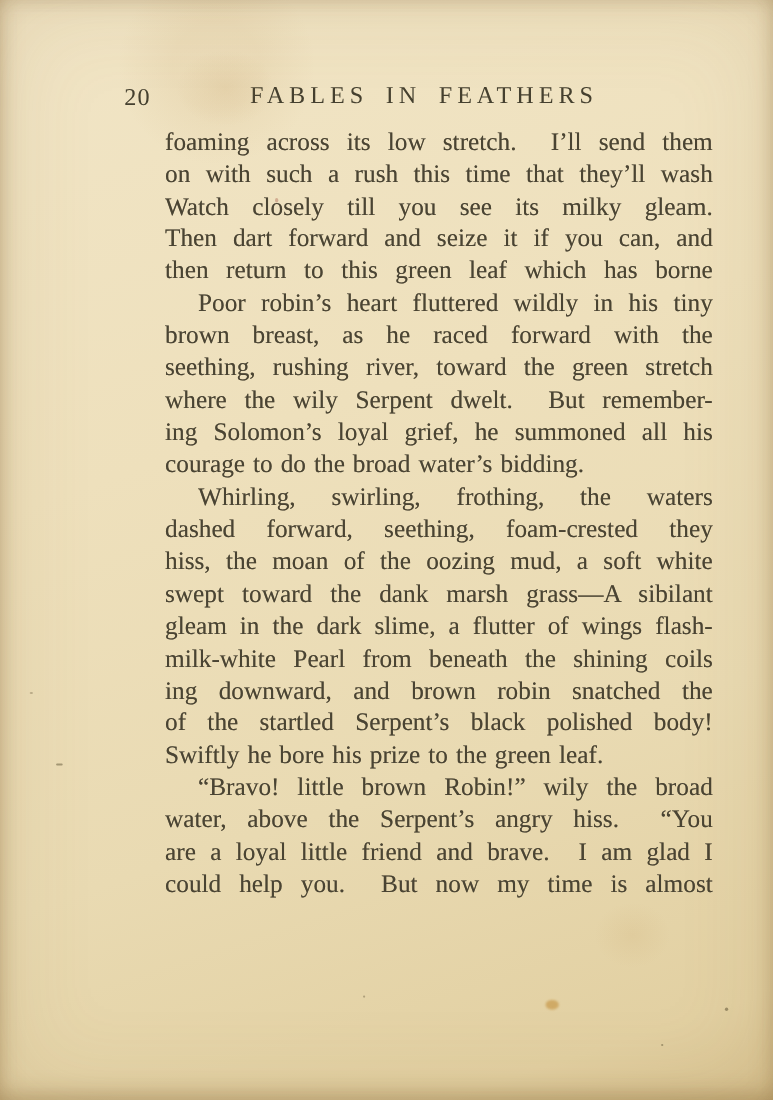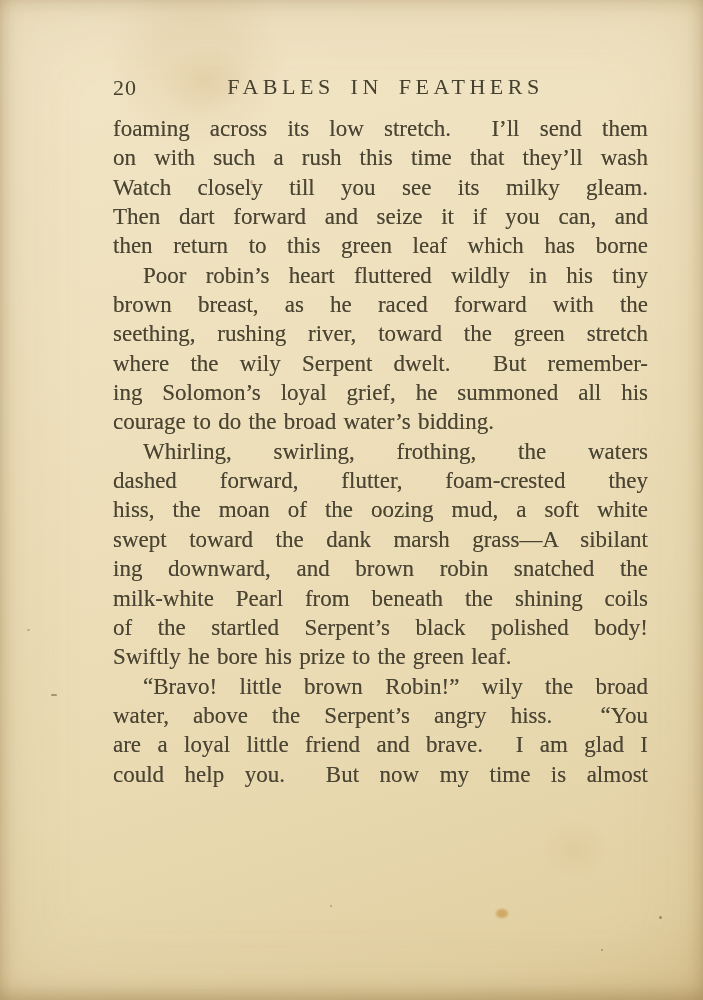--- a/index.html
+++ b/index.html
@@ -68,20 +68,21 @@
     width: 535px;
   }
   .line {
     font-size: 23px;
     line-height: 29.35px;
     text-align: justify;
     text-align-last: justify;
     word-spacing: 1.5px;
     white-space: normal;
     text-shadow: 0 0 0.5px rgba(74, 68, 51, 0.55);
+    margin-left: 37px;
   }
   .line.indent { padding-left: 30px; }
   .line.flush { text-align-last: left; }
   
   .stain, .speck {
     position: absolute;
     border-radius: 50%;
     pointer-events: none;
     z-index: 4;
   }
@@ -126,25 +127,26 @@
       <div class="paragraph">
         <div class="line indent">Poor robin’s heart fluttered wildly in his tiny</div>
         <div class="line">brown breast, as he raced forward with the</div>
         <div class="line">seething, rushing river, toward the green stretch</div>
         <div class="line">where the wily Serpent dwelt.&nbsp; But remember-</div>
         <div class="line">ing Solomon’s loyal grief, he summoned all his</div>
         <div class="line flush">courage to do the broad water’s bidding.</div>
       </div>
       <div class="paragraph">
         <div class="line indent">Whirling, swirling, frothing, the waters</div>
-        <div class="line">dashed forward, flutter, foam-crested they</div>
+        <div class="line">dashed forward, seething, foam-crested they</div>
         <div class="line">hiss, the moan of the oozing mud, a soft white</div>
         <div class="line">swept toward the dank marsh grass—A sibilant</div>
+        <div class="line">gleam in the dark slime, a flutter of wings flash-</div>
+        <div class="line">milk-white Pearl from beneath the shining coils</div>
         <div class="line">ing downward, and brown robin snatched the</div>
-        <div class="line">milk-white Pearl from beneath the shining coils</div>
         <div class="line">of the startled Serpent’s black polished body!</div>
         <div class="line flush">Swiftly he bore his prize to the green leaf.</div>
       </div>
       <div class="paragraph">
         <div class="line indent">“Bravo! little brown Robin!” wily the broad</div>
         <div class="line">water, above the Serpent’s angry hiss.&nbsp; “You</div>
         <div class="line">are a loyal little friend and brave.&nbsp; I am glad I</div>
         <div class="line">could help you.&nbsp; But now my time is almost</div>
       </div>
     </div>

